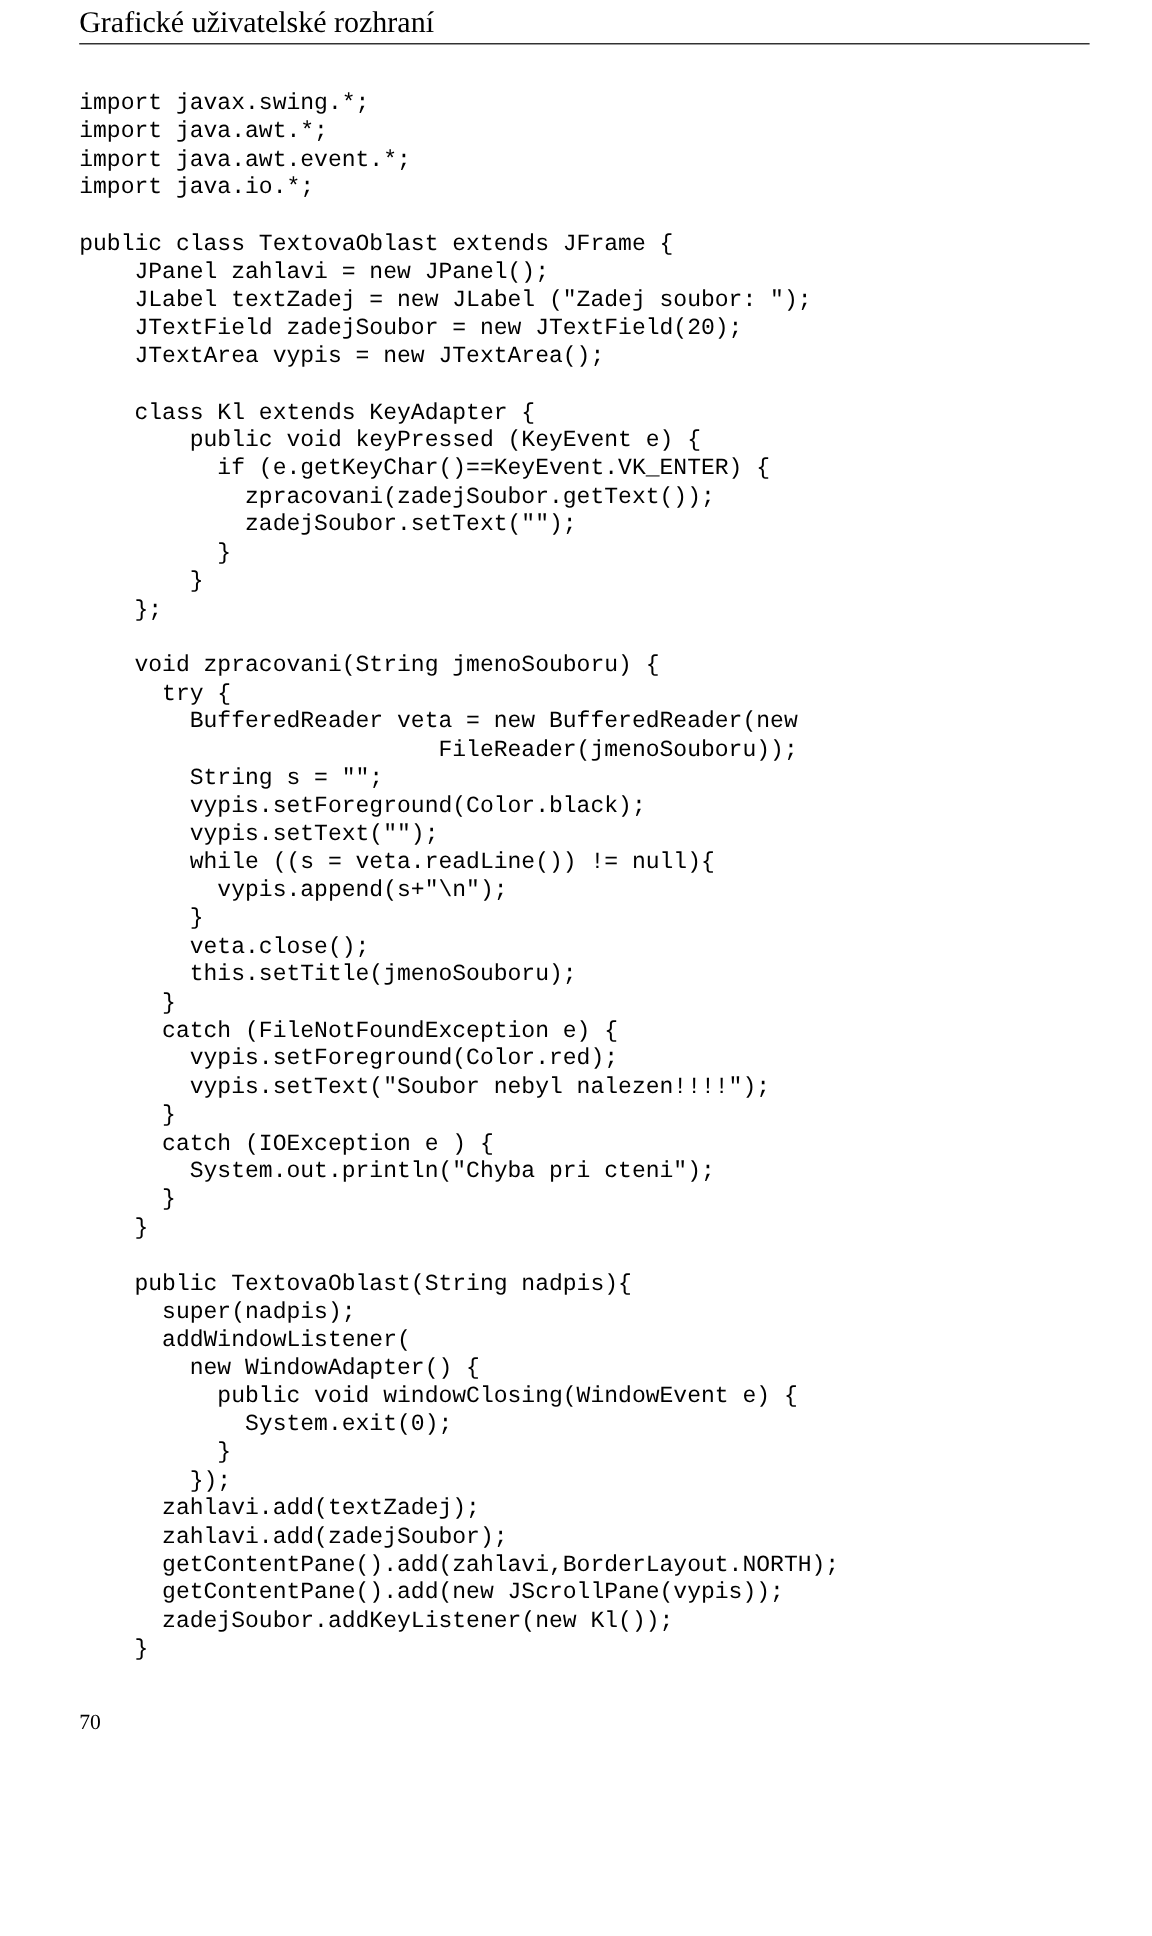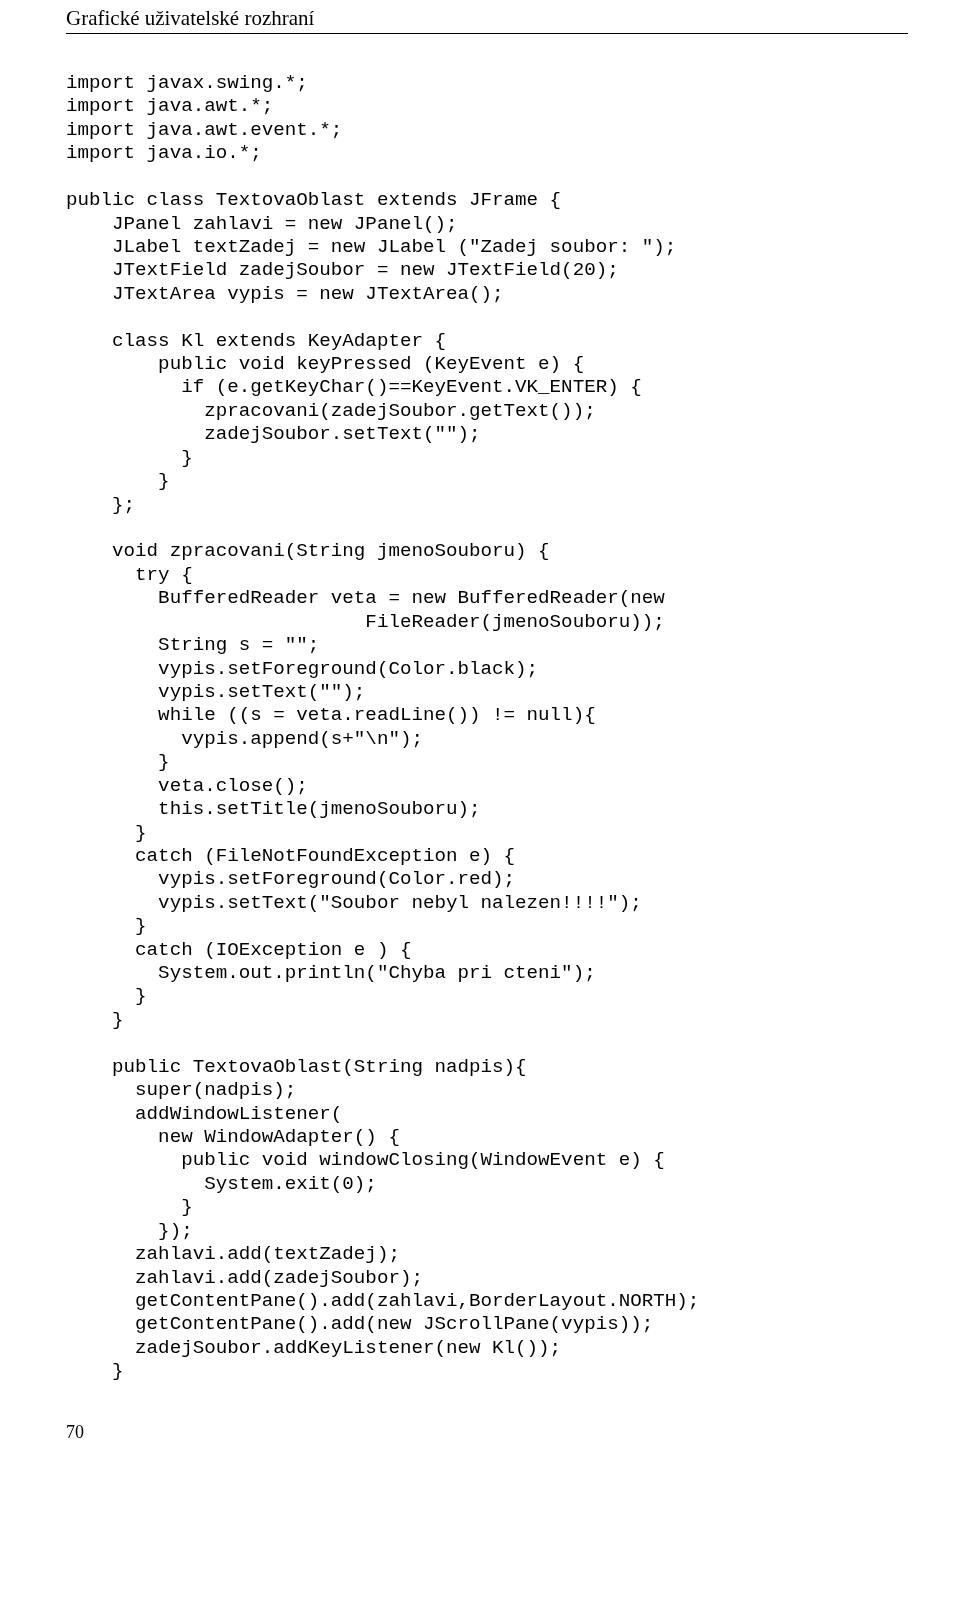--- a/index.html
+++ b/index.html
@@ -7,21 +7,21 @@
     padding: 0;
     background: #fff;
     font-family: "Times New Roman", Times, serif;
     color: #000;
     width: 960px;
   }
   .page {
     padding: 0 52px 40px 66px;
   }
   .header {
-    font-size: 21px;
+    font-size: 25px;
     padding: 6px 0 2px 0;
     font-family: Liberation Serif, serif;
   }
   .header-rule {
     border: 0;
     border-top: 1.5px solid #000;
     margin: 0 0 38px 0;
   }
   .code {
     font-family: "Courier New", Courier, monospace;

